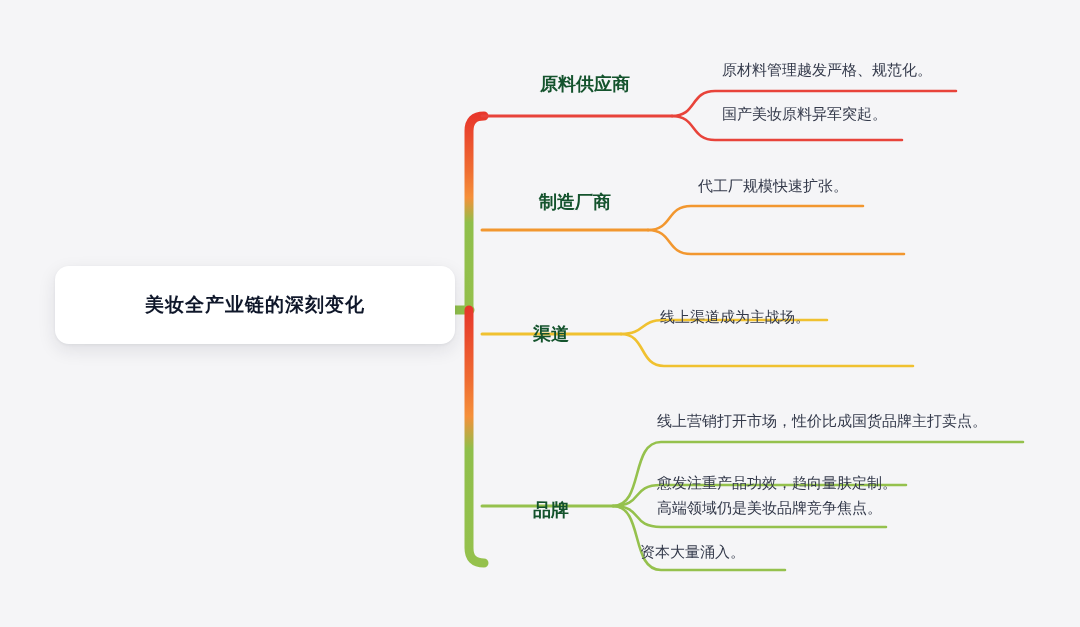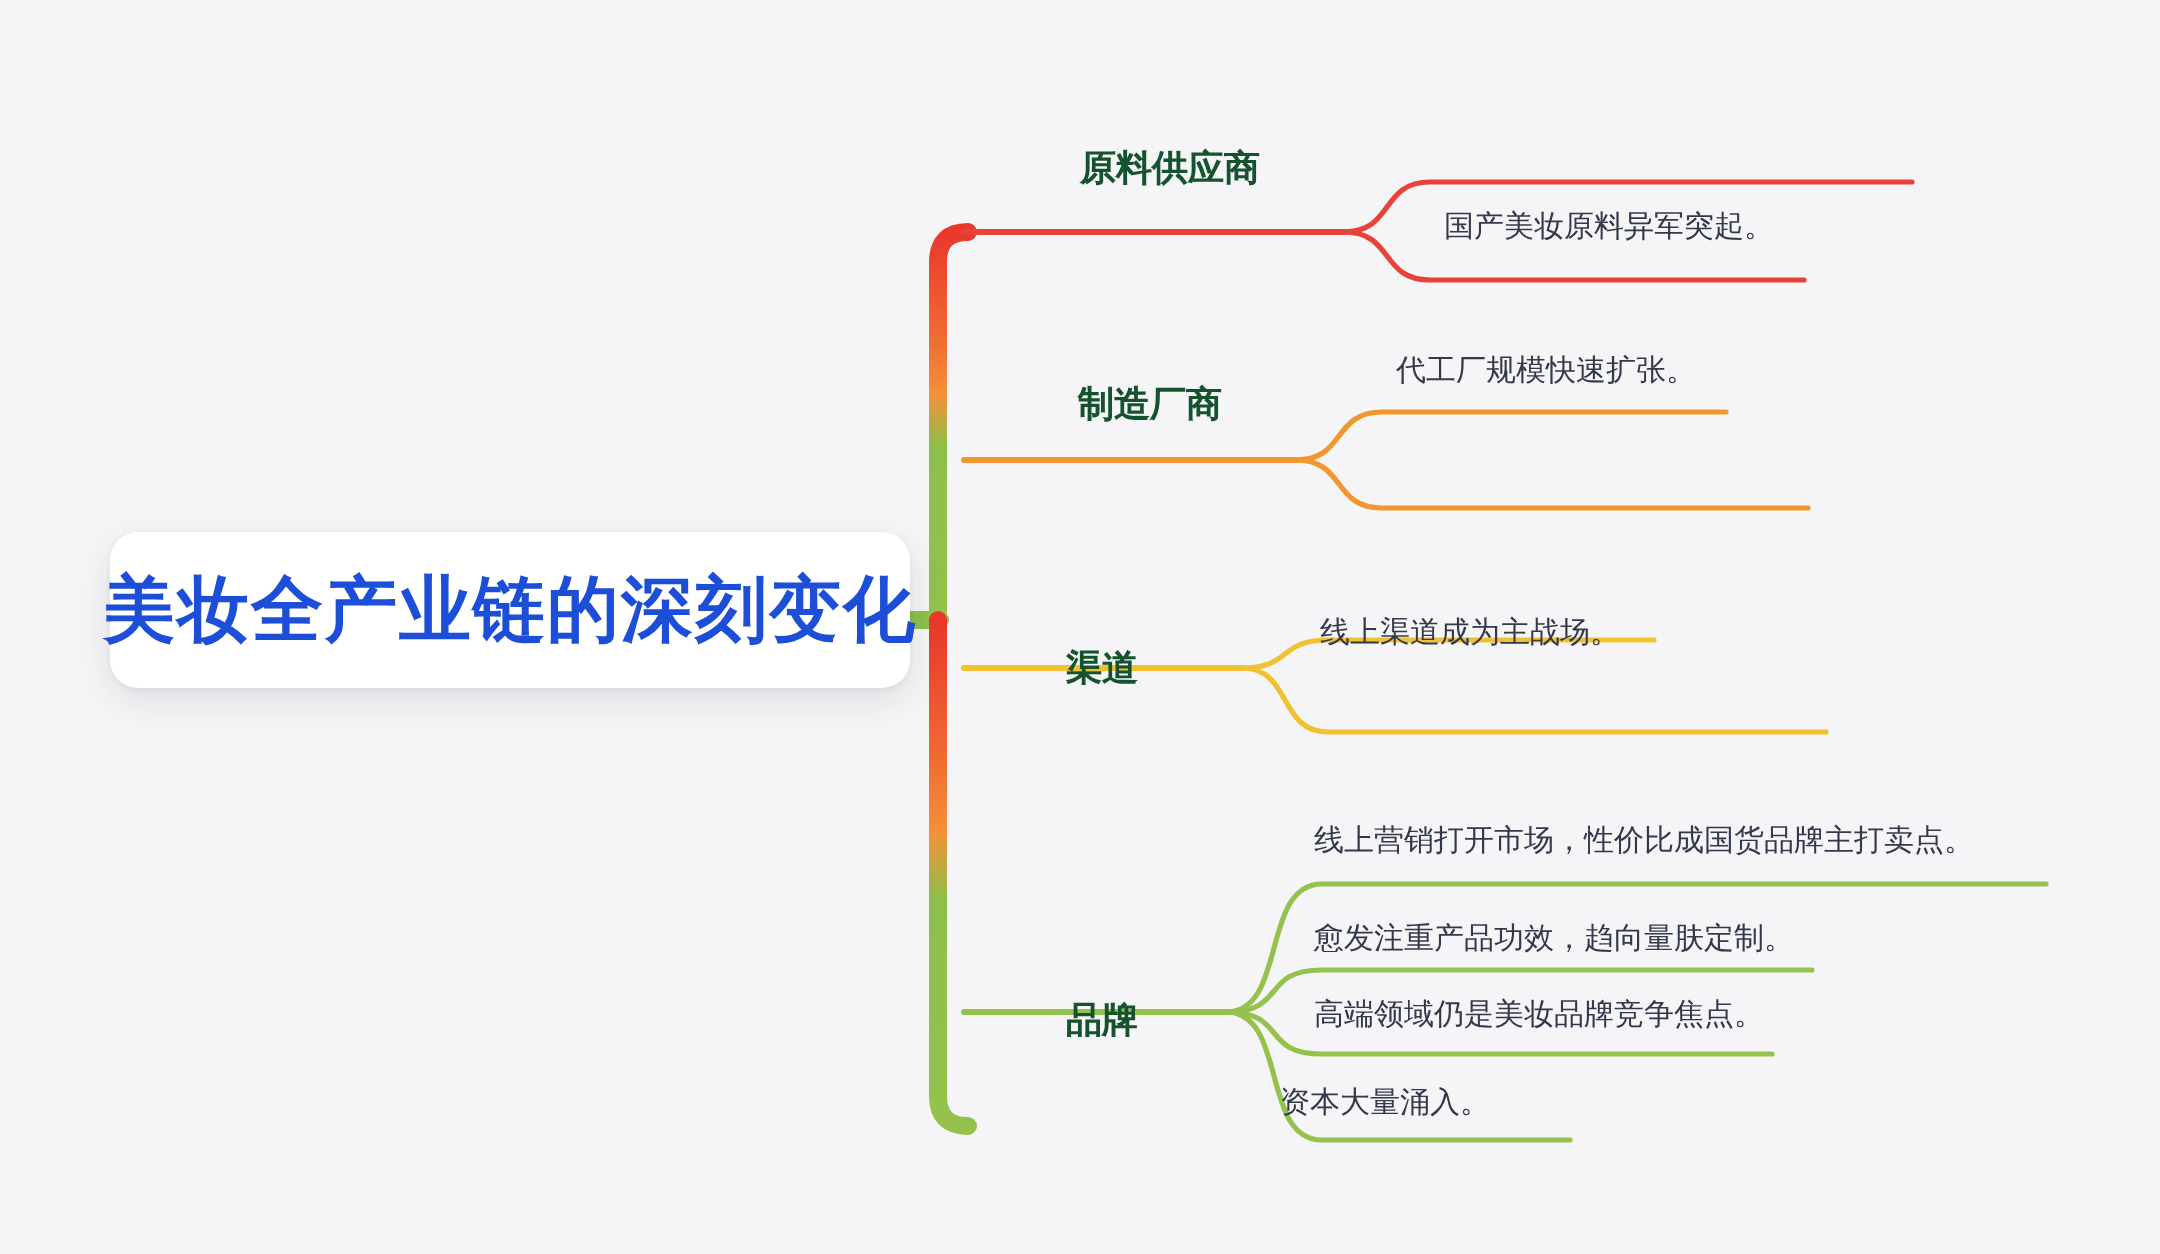--- a/index.html
+++ b/index.html
@@ -36,23 +36,23 @@
     height: 78px;
     background: #ffffff;
     border-radius: 14px;
     box-shadow: 0 6px 18px rgba(25, 30, 50, 0.10), 0 1px 3px rgba(25,30,50,0.06);
     display: flex;
     align-items: center;
     justify-content: center;
     box-sizing: border-box;
   }
   .root-title {
-    font-size: 36px;
+    font-size: 19px;
     font-weight: bold;
-    color: #1d4ed8;
+    color: #0f172a;
     letter-spacing: 1px;
     white-space: nowrap;
   }
   .branch-label {
     position: absolute;
     font-size: 18px;
     font-weight: bold;
     color: #14532d;
     white-space: nowrap;
     transform: translate(-50%, -50%);
@@ -108,24 +108,25 @@
 
   <div class="root-node">
     <span class="root-title">美妆全产业链的深刻变化</span>
   </div>
 
   <div class="branch-label" style="left:585px; top:84px;">原料供应商</div>
   <div class="branch-label" style="left:575px; top:202px;">制造厂商</div>
   <div class="branch-label" style="left:551px; top:334px;">渠道</div>
   <div class="branch-label" style="left:551px; top:480px;margin-top:30px;">品牌</div>
 
+  <div class="leaf-text" style="left:722px; top:62px;">原材料管理越发严格、规范化。</div>
   <div class="leaf-text" style="left:722px; top:106px;">国产美妆原料异军突起。</div>
 
   <div class="leaf-text" style="left:698px; top:178px;">代工厂规模快速扩张。</div>
 
   <div class="leaf-text" style="left:660px; top:293px;margin-top:16px;">线上渠道成为主战场。</div>
 
   <div class="leaf-text" style="left:657px; top:413px;">线上营销打开市场，性价比成国货品牌主打卖点。</div>
-  <div class="leaf-text" style="left:657px; top:462px;">愈发注重产品功效，趋向量肤定制。</div>
+  <div class="leaf-text" style="left:657px; top:476px;font-family:Liberation Serif, serif;">愈发注重产品功效，趋向量肤定制。</div>
   <div class="leaf-text" style="left:657px; top:500px;">高端领域仍是美妆品牌竞争焦点。</div>
   <div class="leaf-text" style="left:640px; top:544px;">资本大量涌入。</div>
 
 </div>
 
 </body></html>

